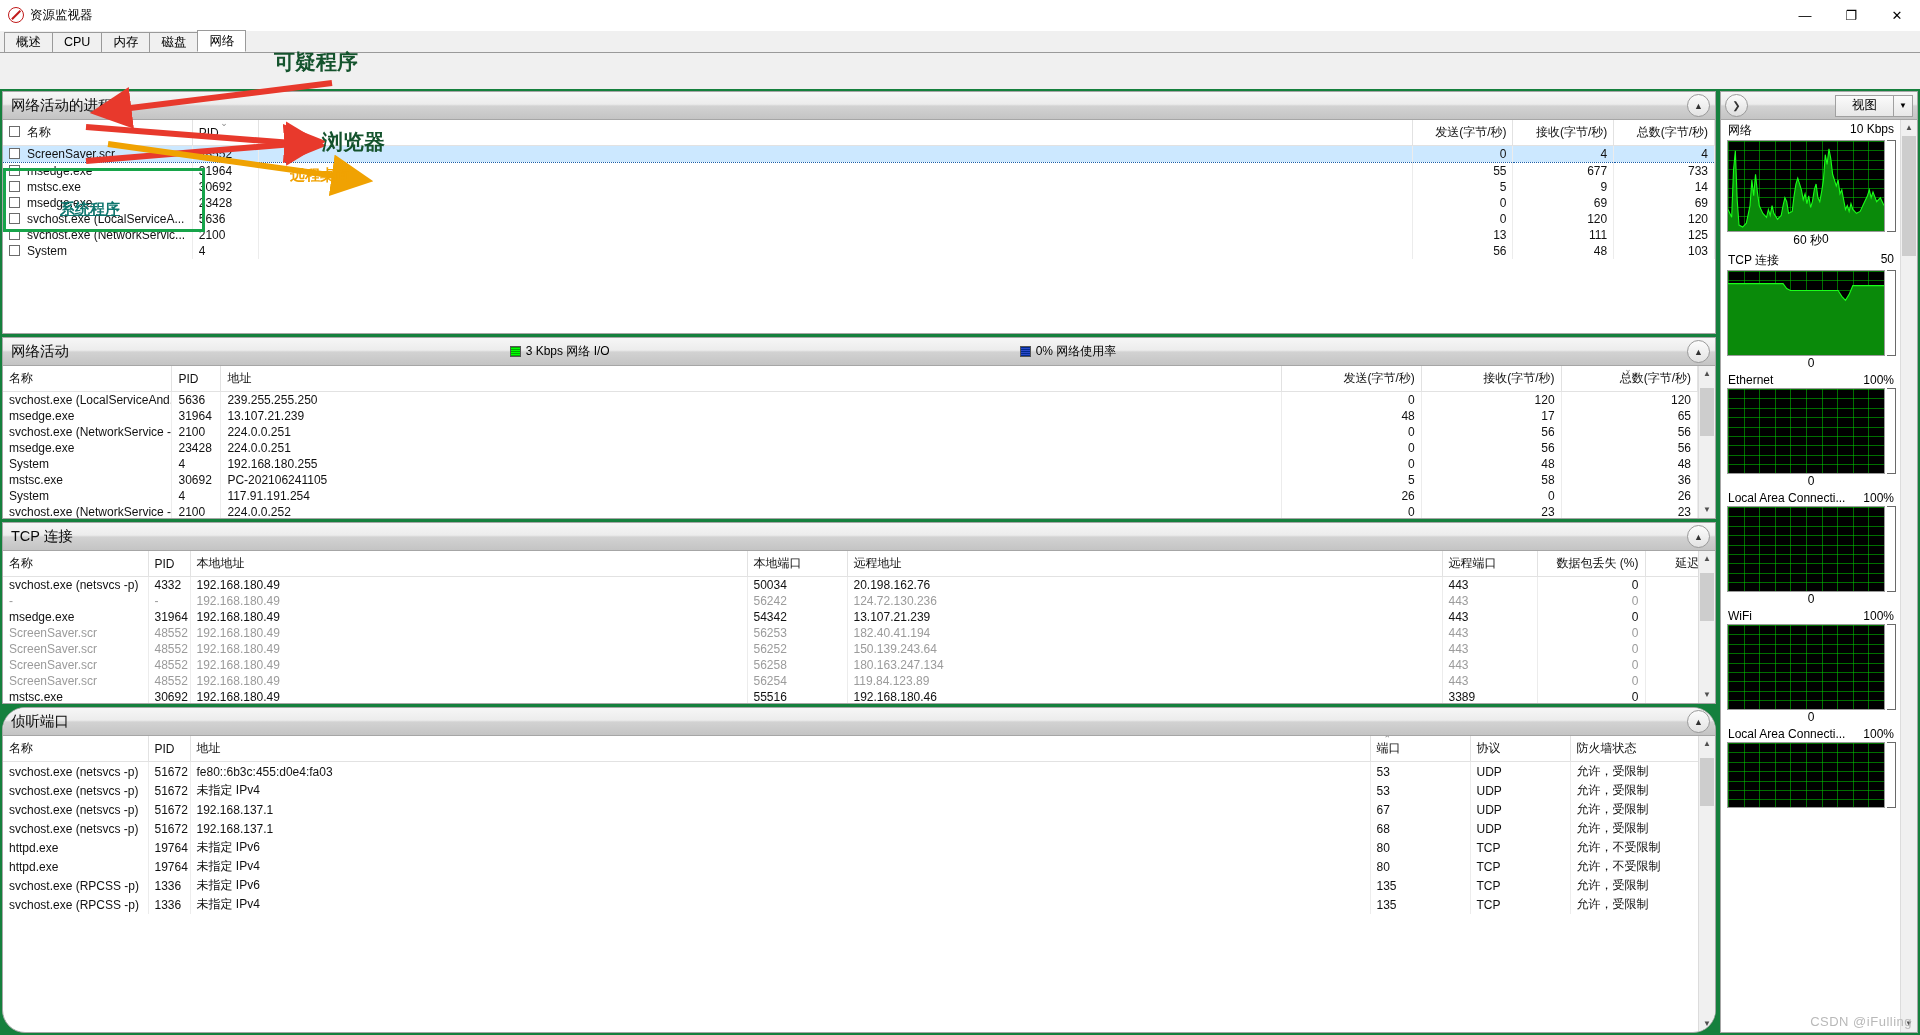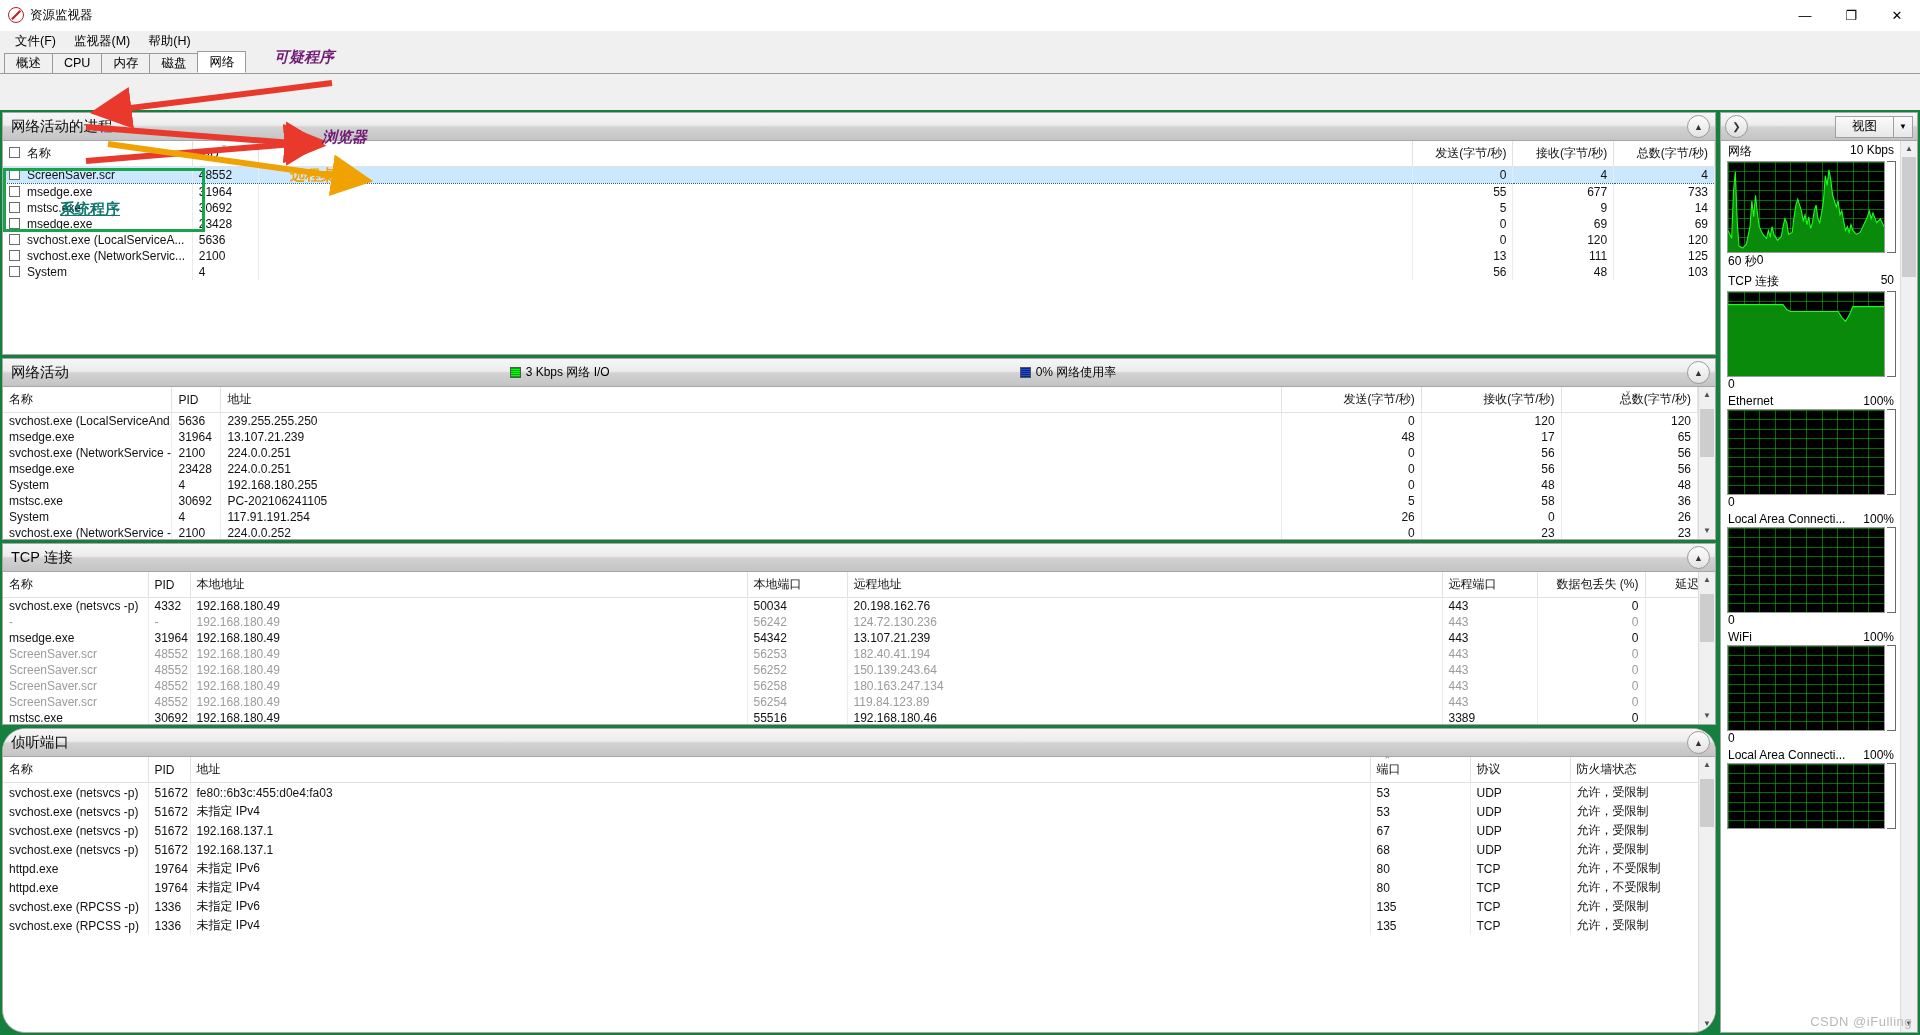--- a/index.html
+++ b/index.html
@@ -170,25 +170,25 @@
     position:absolute;inset:0;
     background-image:
       repeating-linear-gradient(to right,rgba(0,200,0,.55) 0 1px,transparent 1px 15.6px),
       repeating-linear-gradient(to bottom,rgba(0,200,0,.55) 0 1px,transparent 1px 9.4px);
   }
   .graph svg{position:absolute;inset:0;width:100%;height:100%;}
   .bracket{
     width:8px;margin-left:2px;border-top:1px solid #6a6a6a;border-right:1px solid #6a6a6a;
     border-bottom:1px solid #6a6a6a;
   }
-  .gfoot{display:flex;justify-content:flex-start;font-size:12px;padding:0 2px 0 1px;}
+  .gfoot{display:flex;justify-content:center;font-size:12px;padding:0 2px 0 1px;}
   
   .overlay{position:absolute;inset:0;pointer-events:none;}
   .ann{position:absolute;font-weight:bold;white-space:nowrap;}
-  .ann.red{color:#701a75;font-size:15px;font-style:italic;}
+  .ann.red{color:#14532d;font-size:21px;}
   .ann.orange{color:#f0a202;font-size:15px;}
   .ann.green{color:#0f766e;font-size:15px;text-decoration:underline;}
   .greenbox{
     position:absolute;border:3px solid #17a44a;
   }
   .watermark{
     position:absolute;right:8px;bottom:6px;color:#b9b9b9;font-size:13px;
     letter-spacing:.5px;
   }
 </style>
@@ -199,25 +199,20 @@
 
   <div class="titlebar">
     <div class="tb-icon"></div>
     <div class="tb-title">资源监视器</div>
     <div class="tb-spacer"></div>
     <div class="wbtn">—</div>
     <div class="wbtn">❐</div>
     <div class="wbtn close">✕</div>
   </div>
 
-  <div class="menubar">
-    <div class="mi">文件(F)</div>
-    <div class="mi">监视器(M)</div>
-    <div class="mi">帮助(H)</div>
-  </div>
 
   <div class="tabstrip">
     <div class="tab">概述</div>
     <div class="tab">CPU</div>
     <div class="tab">内存</div>
     <div class="tab">磁盘</div>
     <div class="tab active">网络</div>
   </div>
 
   <div class="body">

